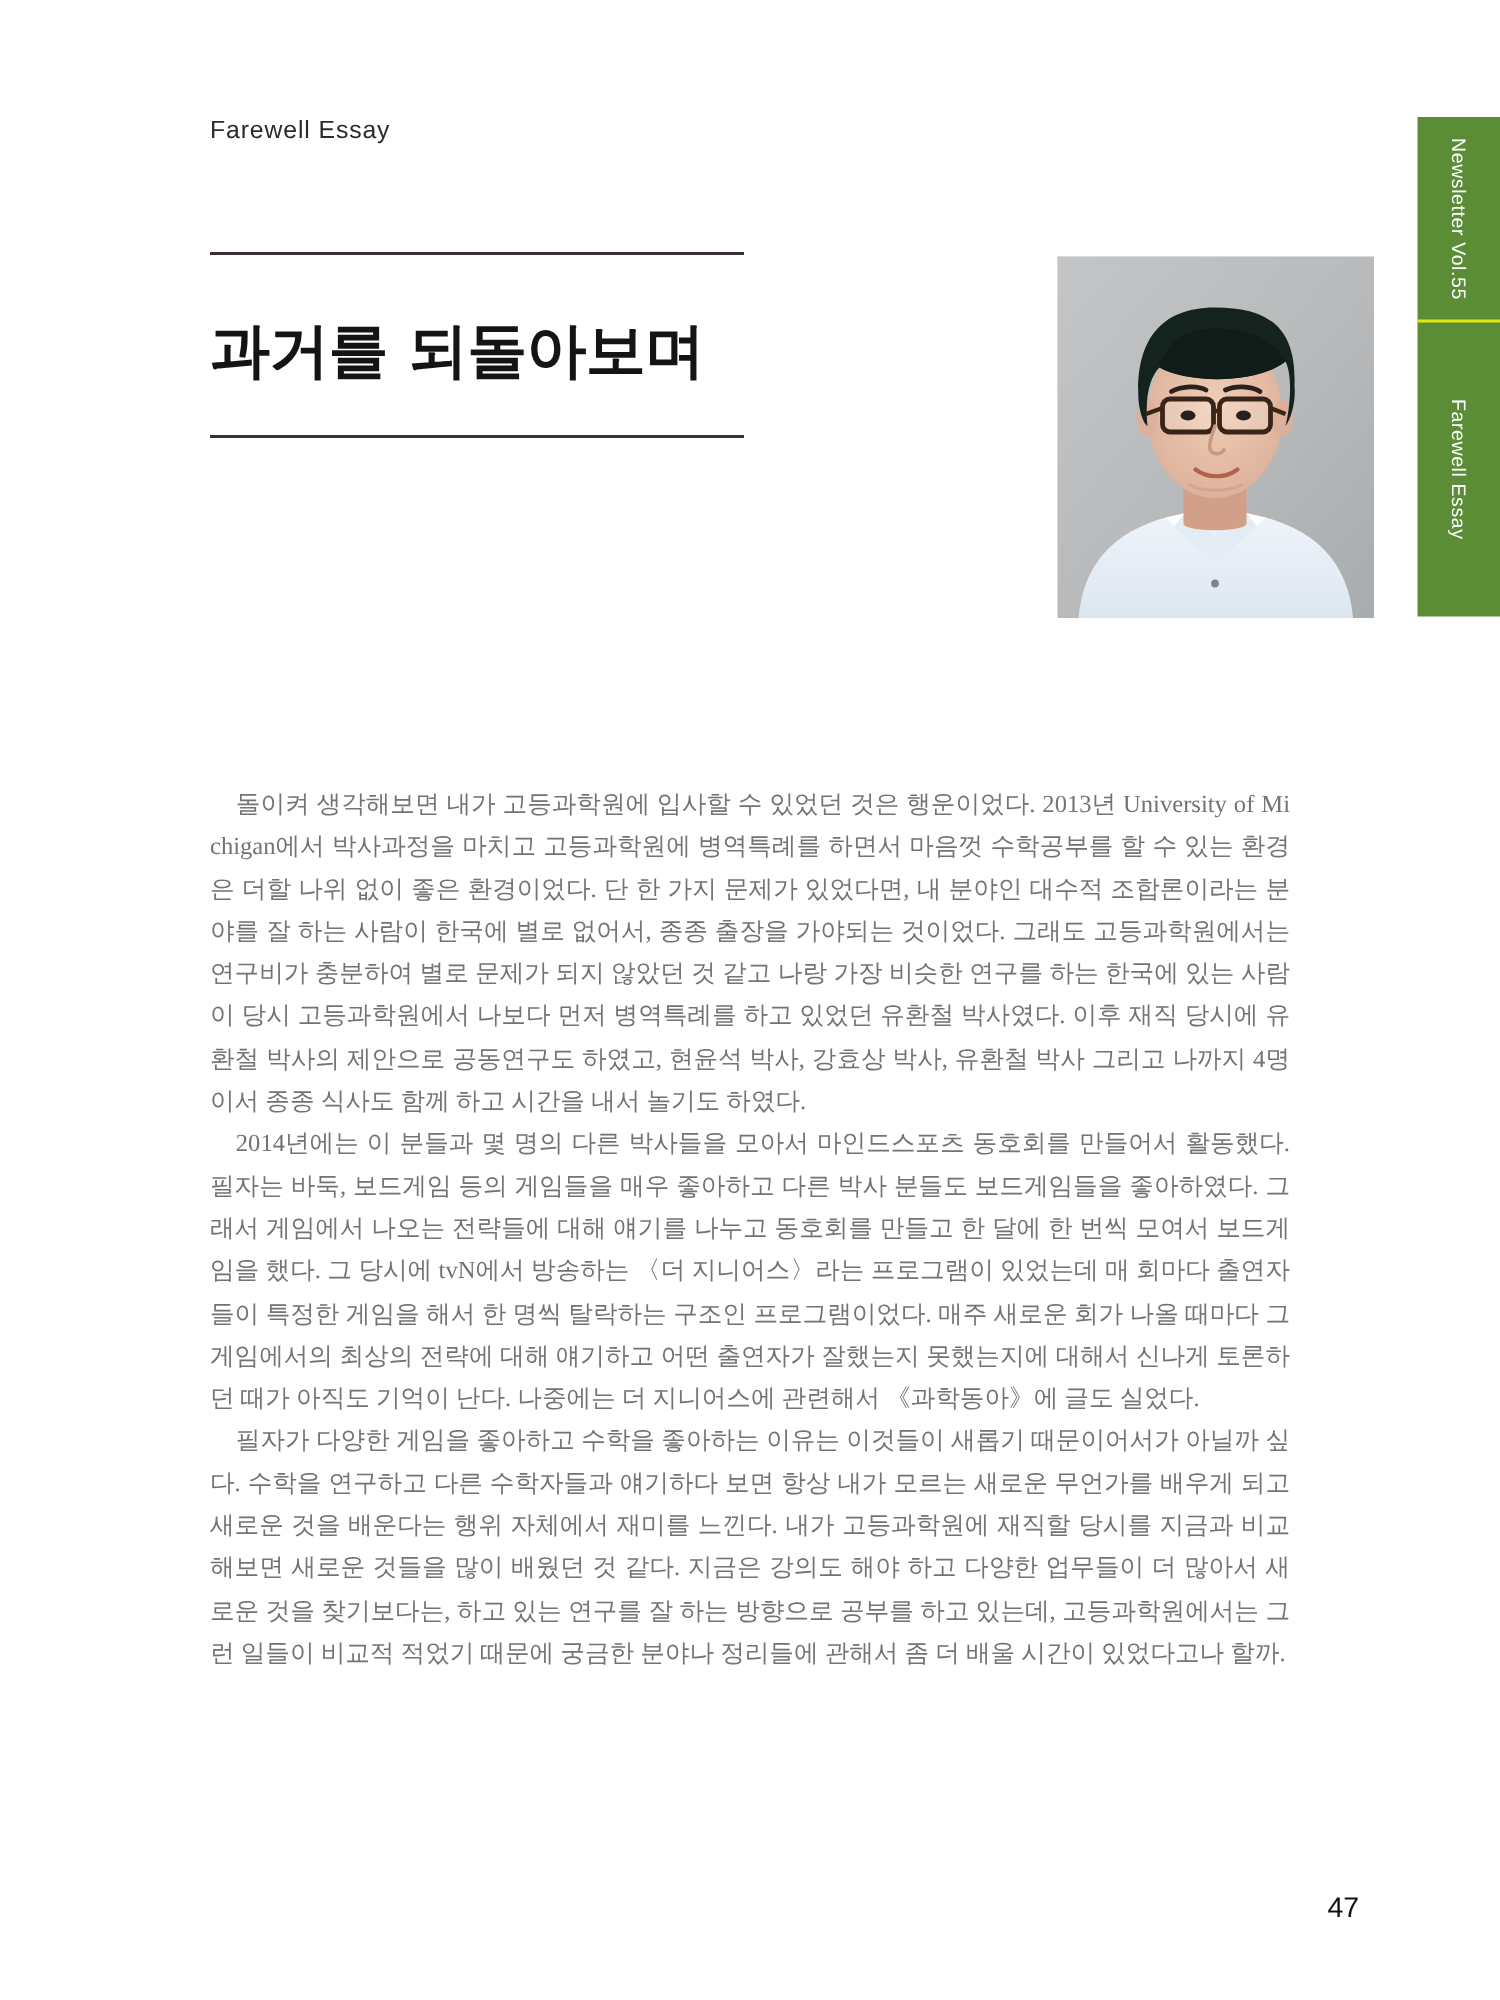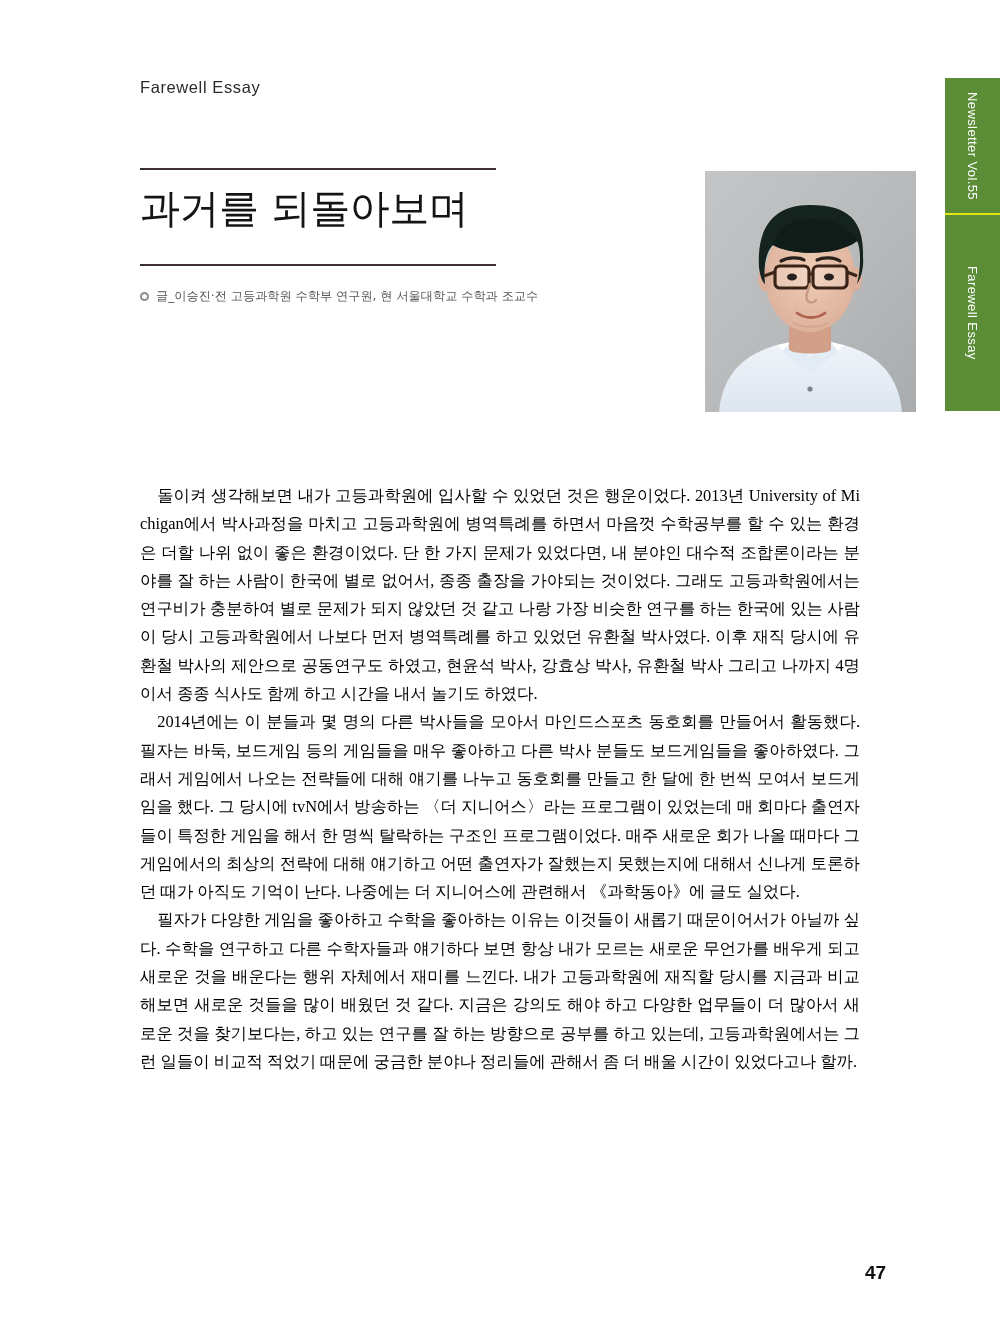--- a/index.html
+++ b/index.html
@@ -41,23 +41,23 @@
     top: 168px;
     width: 356px;
   }
   .rule-top {
     width: 356px;
     height: 2px;
     background: #3b2f2f;
   }
   .article-title {
     margin: 0;
-    padding: 16px 0 34px 0;
+    padding: 42px 0 34px 0;
     font-family: "DejaVu Sans", "Liberation Sans", sans-serif;
-    font-weight: normal;
+    font-weight: bold;
     font-size: 40px;
     line-height: 1.1;
     letter-spacing: -0.5px;
     color: #141414;
     white-space: nowrap;
   }
   .rule-bottom {
     width: 356px;
     height: 2px;
     background: #3b2f2f;
@@ -126,61 +126,57 @@
     font-size: 13px;
     letter-spacing: 0.4px;
     color: #ffffff;
     white-space: nowrap;
   }
 
   
   .body-text {
     position: absolute;
     left: 140px;
-    top: 482px;
+    top: 522px;
     width: 720px;
     font-family: "Liberation Serif", "DejaVu Serif", serif;
     font-size: 16.4px;
     line-height: 28.3px;
     text-align: justify;
     text-justify: inter-character;
-    color: #000000;
+    color: #737373;
     word-break: break-all;
   }
   .body-text p {
     margin: 0;
     text-indent: 1.05em;
   }
 
   
   .folio {
     position: absolute;
-    left: 865px;
+    left: 885px;
     top: 1262px;
     font-family: "Liberation Sans", "DejaVu Sans", sans-serif;
-    font-weight: bold;
+    font-weight: normal;
     font-size: 19px;
     color: #111111;
   }
 </style>
 </head>
 <body>
 
 <div class="page">
 
   <div class="running-head">Farewell Essay</div>
 
   <div class="title-block">
     <div class="rule-top"></div>
     <h1 class="article-title">과거를 되돌아보며</h1>
     <div class="rule-bottom"></div>
-    <div class="byline">
-      <span class="byline-bullet"></span>
-      <span>글_이승진·전 고등과학원 수학부 연구원, 현 서울대학교 수학과 조교수</span>
-    </div>
   </div>
 
   <div class="photo">
     <svg viewBox="0 0 211 241" preserveAspectRatio="xMidYMid slice">
       <defs>
         <linearGradient id="bg" x1="0" y1="0" x2="1" y2="1">
           <stop offset="0%" stop-color="#c3c5c7"></stop>
           <stop offset="55%" stop-color="#b7b9bb"></stop>
           <stop offset="100%" stop-color="#a9acae"></stop>
         </linearGradient>

